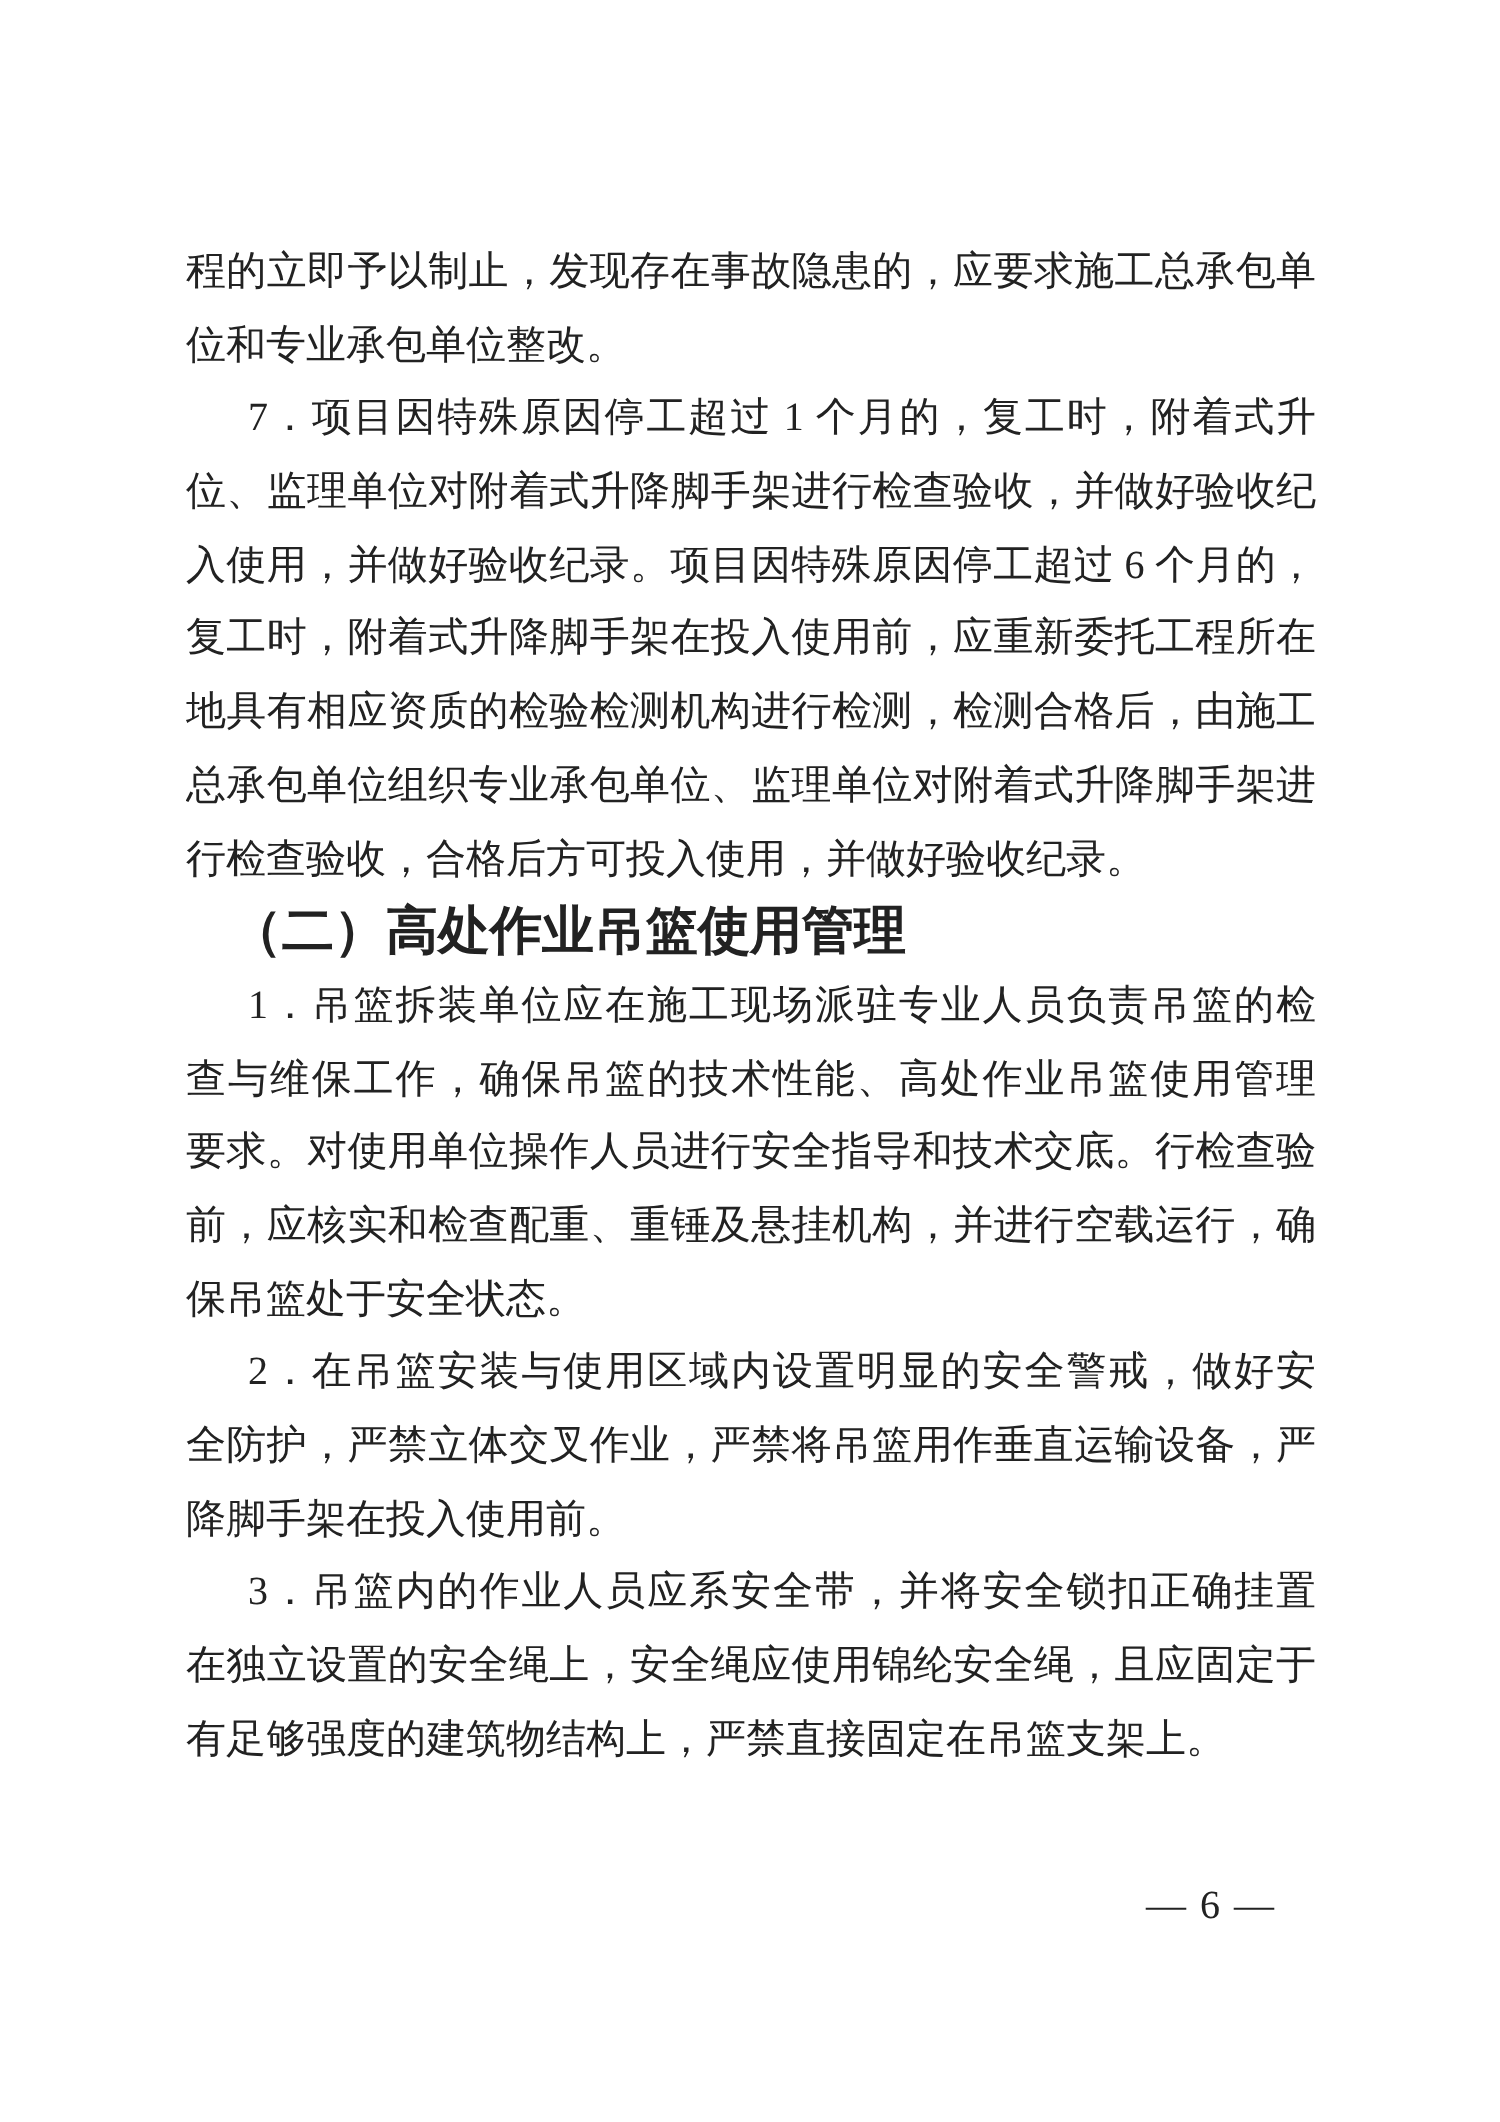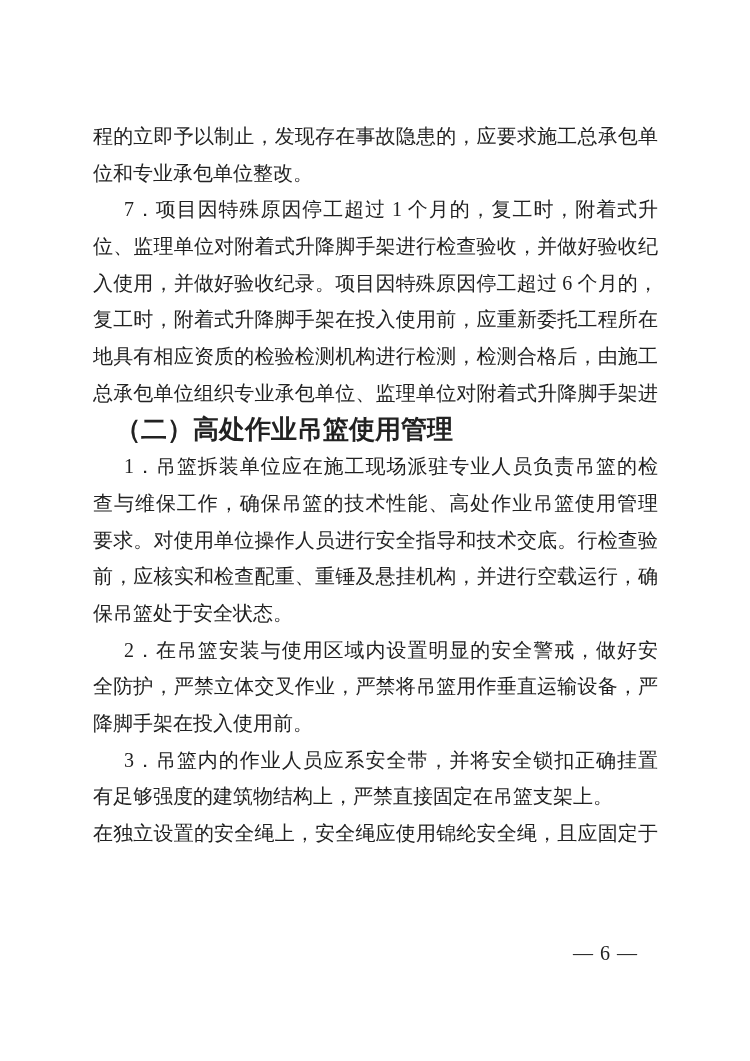--- a/index.html
+++ b/index.html
@@ -59,27 +59,28 @@
 <div class="page">
   <div class="page-body">
       <div class="line full">程的立即予以制止，发现存在事故隐患的，应要求施工总承包单</div>
       <div class="line end">位和专业承包单位整改。</div>
       <div class="line indent">7．项目因特殊原因停工超过 1 个月的，复工时，附着式升</div>
       <div class="line full">位、监理单位对附着式升降脚手架进行检查验收，并做好验收纪录</div>
       <div class="line full">入使用，并做好验收纪录。项目因特殊原因停工超过 6 个月的，</div>
       <div class="line full">复工时，附着式升降脚手架在投入使用前，应重新委托工程所在</div>
       <div class="line full">地具有相应资质的检验检测机构进行检测，检测合格后，由施工</div>
       <div class="line full">总承包单位组织专业承包单位、监理单位对附着式升降脚手架进</div>
+      <div class="line end">行检查验收，合格后方可投入使用，并做好验收纪录。</div>
       <div class="line heading">（二）高处作业吊篮使用管理</div>
       <div class="line indent">1．吊篮拆装单位应在施工现场派驻专业人员负责吊篮的检</div>
       <div class="line full">查与维保工作，确保吊篮的技术性能、高处作业吊篮使用管理</div>
       <div class="line full">要求。对使用单位操作人员进行安全指导和技术交底。行检查验收</div>
       <div class="line full">前，应核实和检查配重、重锤及悬挂机构，并进行空载运行，确</div>
       <div class="line end">保吊篮处于安全状态。</div>
       <div class="line indent">2．在吊篮安装与使用区域内设置明显的安全警戒，做好安</div>
       <div class="line full">全防护，严禁立体交叉作业，严禁将吊篮用作垂直运输设备，严</div>
       <div class="line end">降脚手架在投入使用前。</div>
       <div class="line indent">3．吊篮内的作业人员应系安全带，并将安全锁扣正确挂置</div>
+      <div class="line full">在独立设置的安全绳上，安全绳应使用锦纶安全绳，且应固定于</div>
       <div class="line end">有足够强度的建筑物结构上，严禁直接固定在吊篮支架上。</div>
-      <div class="line full">在独立设置的安全绳上，安全绳应使用锦纶安全绳，且应固定于</div>
     </div>
   <div class="page-number">— 6 —</div>
 </div>
 
 </body></html>

